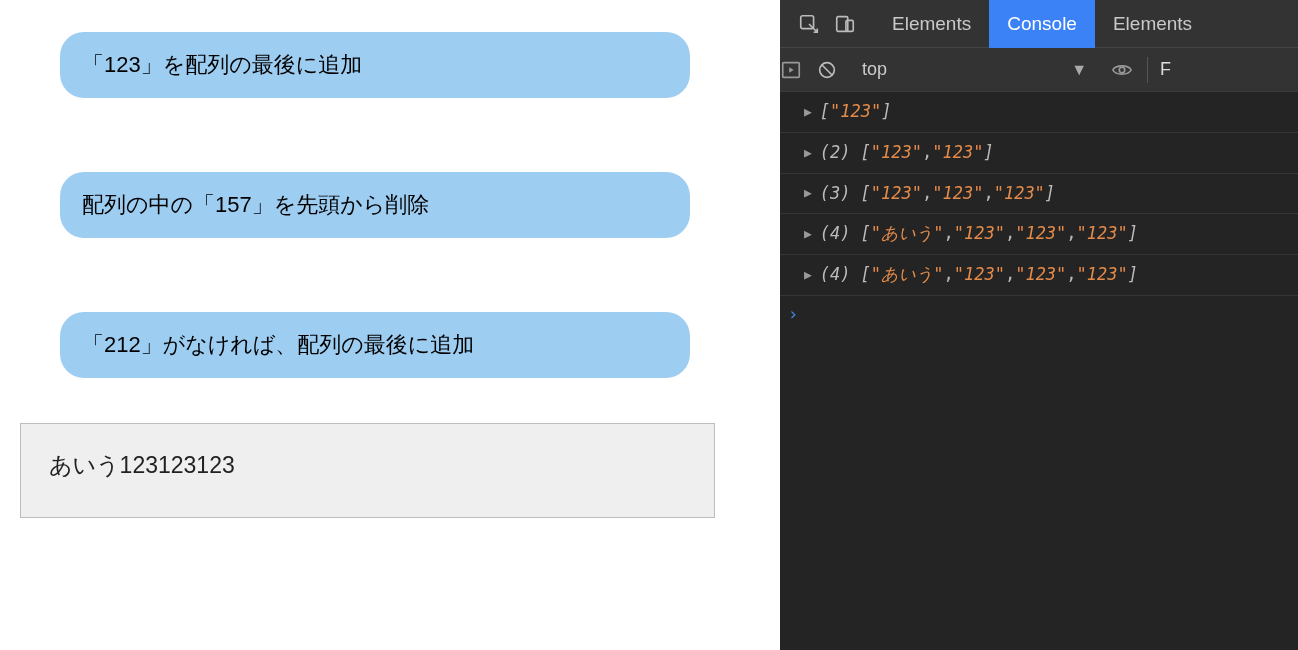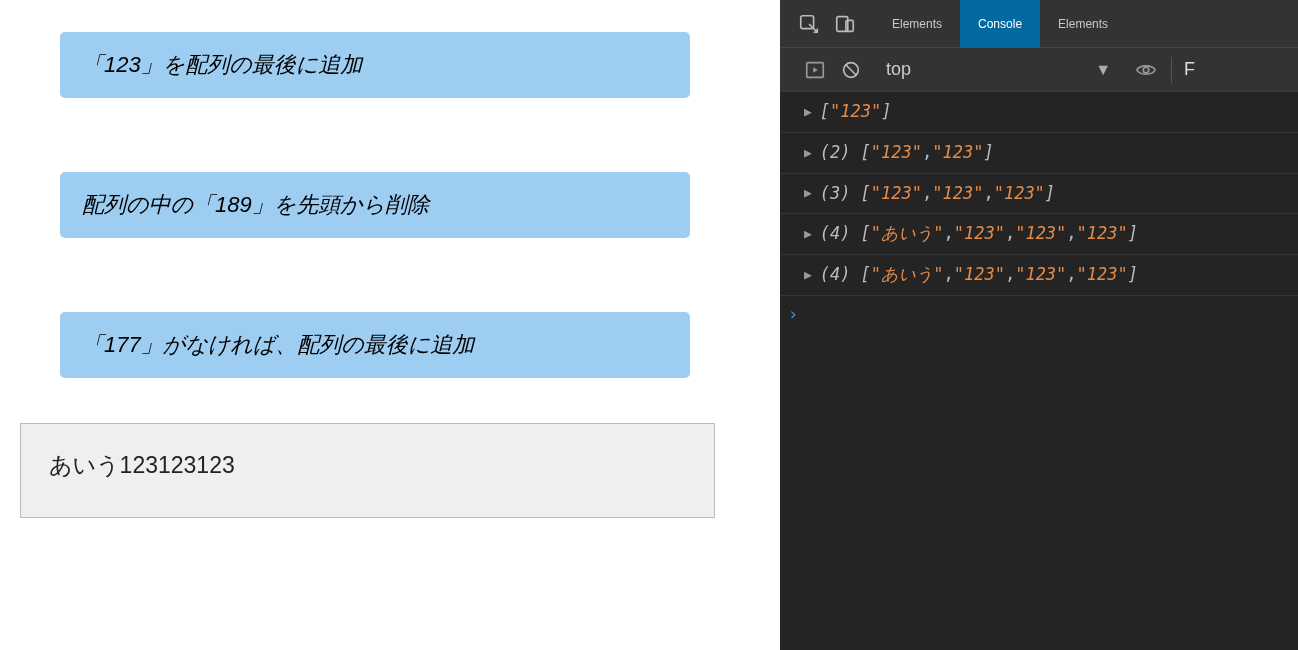--- a/index.html
+++ b/index.html
@@ -6,45 +6,44 @@
   html, body { width: 1298px; height: 650px; font-family: -apple-system, "Helvetica Neue", Arial, "Hiragino Kaku Gothic ProN", "Meiryo", sans-serif; }
   body { display: flex; background: #fff; }
   .page { flex: 0 0 780px; padding: 20px 20px 0 20px; }
   .btn {
     display: block;
     width: 630px;
     margin: 18px 0 0 40px;
     padding: 18px 22px;
     background: #9ecdf2;
     border: none;
-    border-radius: 5px;
+    border-radius: 24px;
     font-size: 22px;
     text-align: left;
     color: #000;
     cursor: pointer;
-    font-style: italic;
   }
   .btn:first-child { margin-top: 12px; }
   .gap { height: 28px; }
   .output {
     width: 695px;
     margin: 45px 0 0 0;
     padding: 26px 28px 36px 28px;
     background: #efefef;
     border: 1px solid #bdbdbd;
     font-size: 23px;
     color: #222;
   }
   
   .devtools { flex: 1; background: #242424; color: #ddd; display: flex; flex-direction: column; font-family: "Helvetica Neue", Arial, sans-serif; overflow: hidden; }
   .dt-tabs { display: flex; align-items: center; height: 48px; background: #333; border-bottom: 1px solid #444; }
   .dt-iconbox { display:flex; align-items:center; gap: 14px; padding: 0 18px; }
-  .dt-tab { padding: 0 18px; height: 48px; display:flex; align-items:center; font-size: 12px; color:#c9c9c9; cursor:pointer; }
-  .dt-tab.active { background:#0369a1; color:#fff; }
-  .dt-toolbar { display:flex; align-items:center; height:44px; background:#333; border-bottom:1px solid #3a3a3a; padding: 0 24px; gap: 14px; }
+  .dt-tab { padding: 0 18px; height: 48px; display:flex; align-items:center; font-size: 19px; color:#c9c9c9; cursor:pointer; }
+  .dt-tab.active { background:#3b82f6; color:#fff; }
+  .dt-toolbar { display:flex; align-items:center; height:44px; background:#333; border-bottom:1px solid #3a3a3a; padding: 0 0; gap: 14px; }
   .context-select { flex:0 0 auto; display:flex; align-items:center; justify-content:space-between; width: 245px; padding: 3px 10px; font-size:18px; color:#ccc; }
   .caret-down { color:#aaa; font-size:16px; }
   .filter-box { flex:0 0 auto; width:22px; height:26px; border-left:1px solid #555; padding-left:12px; display:flex; align-items:center; color:#ddd; font-size:18px;}
   .console { flex:1; background:#242424; font-family: Menlo, Consolas, monospace; font-size: 17px; }
   .log { display:flex; align-items:center; padding: 8px 6px 8px 24px; border-bottom:1px solid #353535; line-height: 1.4; white-space: nowrap; }
   .tri { color:#9a9a9a; margin-right: 8px; font-size: 13px; }
   .count { color:#bbb; font-style: italic; margin-right: 10px; }
   .brkt { color:#bbb; font-style: italic; }
   .str { color:#e58b4a; font-style: italic; }
   .sep { color:#bbb; }
@@ -55,24 +54,24 @@
   .ic.eye svg { stroke:#999; }
   .ic.play svg { stroke:#999; }
 </style>
 </head>
 <body>
 
 <div class="page">
   <button class="btn">「123」を配列の最後に追加</button>
   <div class="gap"></div>
   <div class="gap"></div>
-  <button class="btn">配列の中の「189」を先頭から削除</button>
+  <button class="btn">配列の中の「157」を先頭から削除</button>
   <div class="gap"></div>
   <div class="gap"></div>
-  <button class="btn">「177」がなければ、配列の最後に追加</button>
+  <button class="btn">「212」がなければ、配列の最後に追加</button>
 
   <div class="output">
     <span>あいう123123123</span>
   </div>
 </div>
 
 <div class="devtools">
   <div class="dt-tabs">
     <div class="dt-iconbox">
       <span class="ic">

